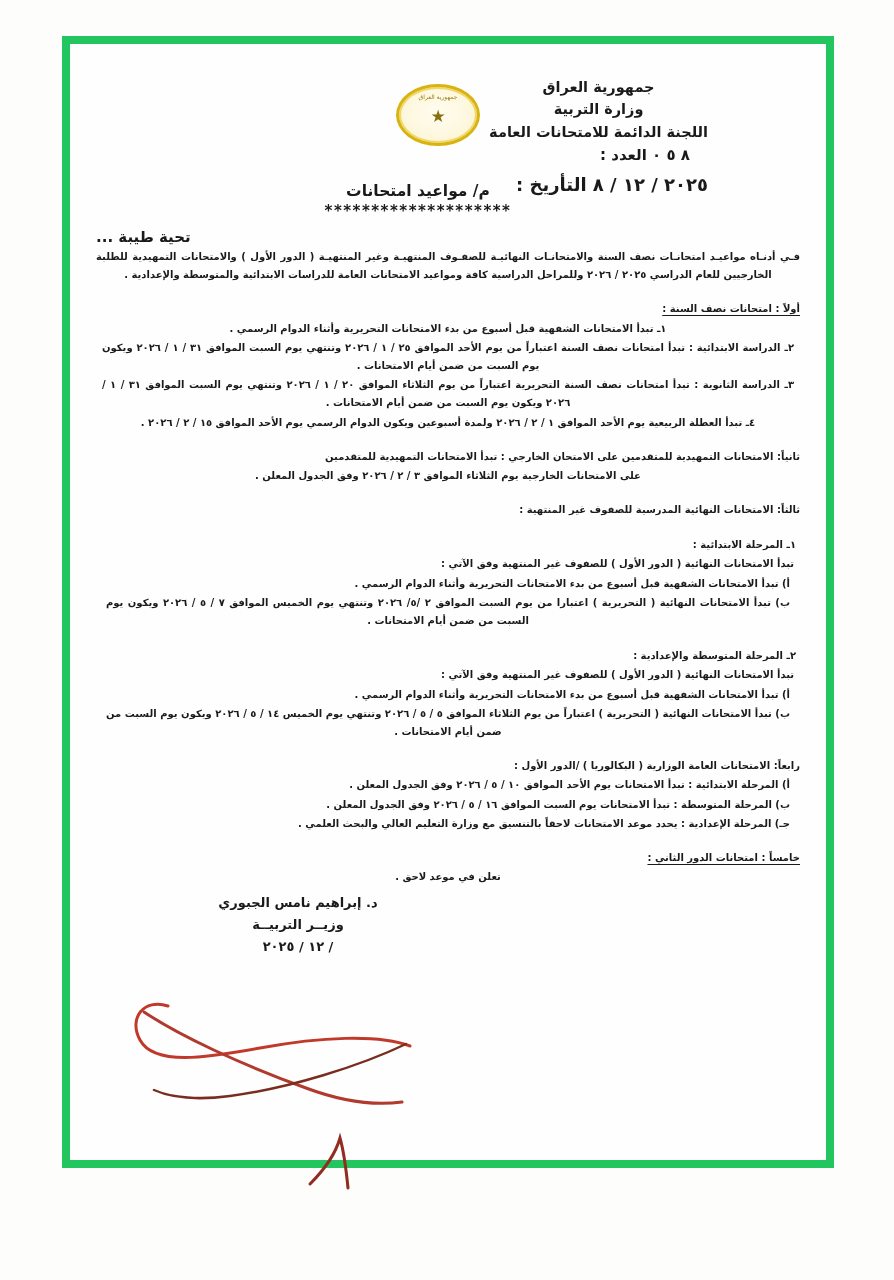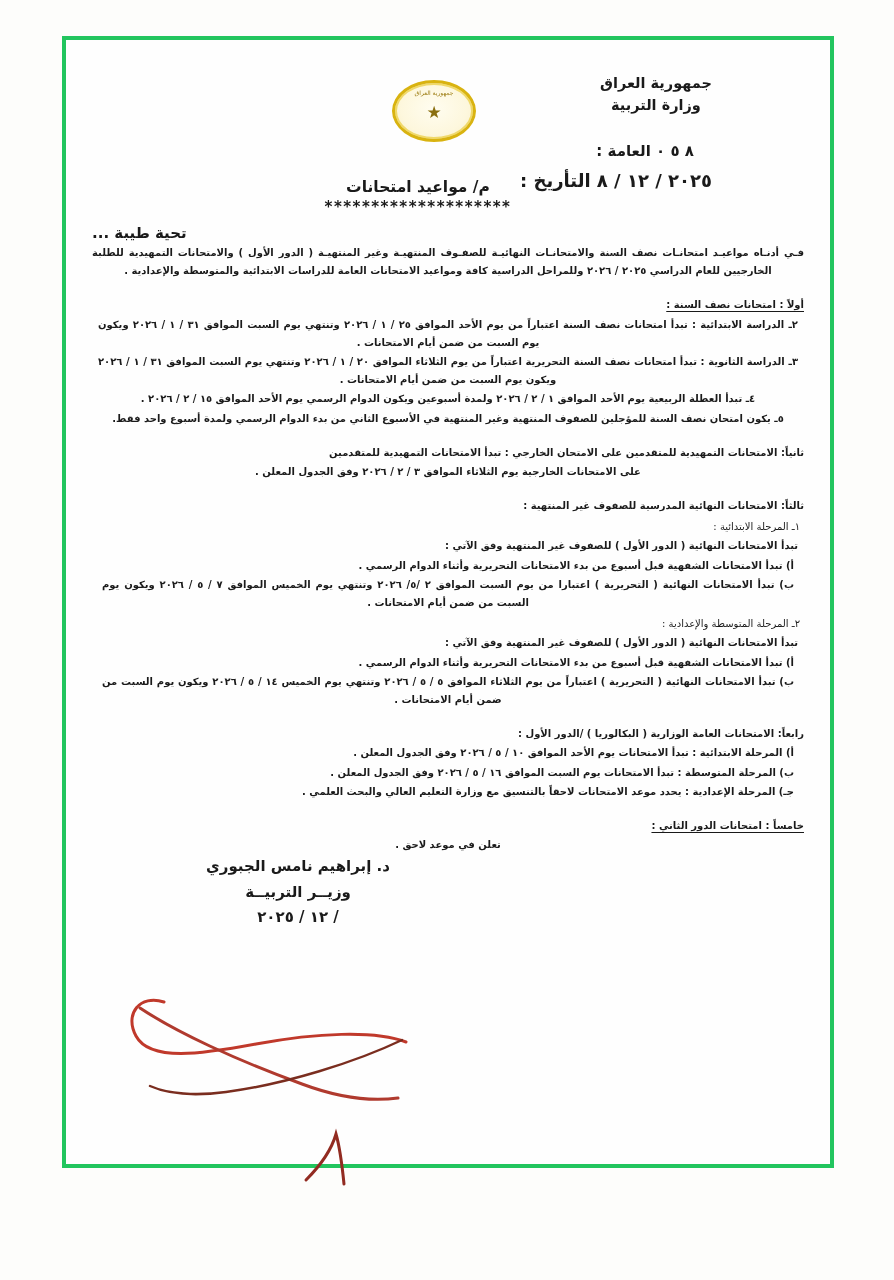--- a/index.html
+++ b/index.html
@@ -22,21 +22,21 @@
     background: #fdfdfb;
   }
 
   
   .doc-frame {
     position: absolute;
     left: 62px;
     top: 36px;
     width: 772px;
     height: 1132px;
-    border: 4px solid #22c55e;
+    border: 8px solid #22c55e;
     box-sizing: border-box;
     background: #fefefe;
   }
 
   .inner {
     position: absolute;
     inset: 0;
     padding: 14px 26px 10px 26px;
     box-sizing: border-box;
   }
@@ -166,29 +166,30 @@
   .sub {
     margin-top: 1px;
     text-align: justify;
     text-align-last: center;
     padding: 0 10px;
   }
   .sub.right { text-align: right; text-align-last: right; }
   .center { text-align: center; text-align-last: center; }
 
   .lvl-title {
-    margin-top: 3px;
-    font-weight: 400;
+    margin-top: 17px;
+    font-weight: 700;
     padding-right: 4px;
   }
 
   
   .sign {
-    text-align: center;
-    font-size: 15px;
+    margin-top: 6px;
+    text-align: center;
+    font-size: 13px;
     font-weight: 700;
     line-height: 1.7;
     padding-right: 300px;
   }
 
   
   .scribble {
     position: absolute;
     left: 40px;
     top: 948px;
@@ -201,25 +202,26 @@
 <body>
 
 <div class="page">
   <div class="doc-frame">
     <div class="inner">
 
       <div class="header">
         <div class="header-text">
           <div>جمهورية العراق</div>
           <div>وزارة التربية</div>
+          <div>اللجنة الدائمة للامتحانات العامة</div>
         </div>
 
         <div class="numline">
           <span class="value">٨ ٥ ٠</span>
-          <span class="label">العامة  :</span>
+          <span class="label">العدد  :</span>
         </div>
 
         <div class="dateline">
           <span class="value">٢٠٢٥ /  ١٢  /  ٨</span>
           <span class="label">التأريخ :</span>
         </div>
 
         <div class="emblem">
           <div class="ring"></div>
           <div class="toptxt">جمهورية العراق</div>
@@ -230,24 +232,24 @@
       <div class="subject">م/ مواعيد امتحانات</div>
       <div class="stars">********************</div>
 
       <div class="greeting">تحية طيبة ...</div>
 
       <div class="body-text">
 
         <p class="para">فـي أدنـاه مواعيـد امتحانـات نصف السنة والامتحانـات النهائيـة للصفـوف المنتهيـة وغير المنتهيـة ( الدور الأول ) والامتحانات التمهيدية للطلبة الخارجيين للعام الدراسي ٢٠٢٥ / ٢٠٢٦ وللمراحل الدراسية كافة ومواعيد الامتحانات العامة للدراسات الابتدائية والمتوسطة والإعدادية .</p>
 
         <p class="section-title u">أولاً : امتحانات نصف السنة :</p>
+        <p class="item">١ـ تبدأ الامتحانات الشفهية قبل أسبوع من بدء الامتحانات التحريرية وأثناء الدوام الرسمي .</p>
         <p class="item">٢ـ الدراسة الابتدائية : تبدأ امتحانات نصف السنة اعتباراً من يوم الأحد الموافق ٢٥ / ١ / ٢٠٢٦ وتنتهي يوم السبت الموافق ٣١ / ١ / ٢٠٢٦ ويكون يوم السبت من ضمن أيام الامتحانات .</p>
         <p class="item">٣ـ الدراسة الثانوية : تبدأ امتحانات نصف السنة التحريرية اعتباراً من يوم الثلاثاء الموافق ٢٠ / ١ / ٢٠٢٦ وتنتهي يوم السبت الموافق ٣١ / ١ / ٢٠٢٦ ويكون يوم السبت من ضمن أيام الامتحانات .</p>
         <p class="item">٤ـ تبدأ العطلة الربيعية يوم الأحد الموافق ١ / ٢ / ٢٠٢٦ ولمدة أسبوعين ويكون الدوام الرسمي يوم الأحد الموافق ١٥ / ٢ / ٢٠٢٦ .</p>
-        <p class="item">٥ـ يكون امتحان نصف السنة للمؤجلين للصفوف المنتهية وغير المنتهية في الأسبوع الثاني من بدء الدوام الرسمي ولمدة أسبوع واحد فقط.</p>
 
         <p class="section-title">ثانياً: الامتحانات التمهيدية للمتقدمين على الامتحان الخارجي : تبدأ الامتحانات التمهيدية للمتقدمين</p>
         <p class="item">على الامتحانات الخارجية يوم الثلاثاء الموافق ٣ / ٢ / ٢٠٢٦ وفق الجدول المعلن .</p>
 
         <p class="section-title">ثالثاً: الامتحانات النهائية المدرسية للصفوف غير المنتهية :</p>
 
         <p class="lvl-title">١ـ المرحلة الابتدائية :</p>
         <p class="item right">تبدأ الامتحانات النهائية ( الدور الأول ) للصفوف غير المنتهية وفق الآتي :</p>
         <p class="sub right">أ) تبدأ الامتحانات الشفهية قبل أسبوع من بدء الامتحانات التحريرية وأثناء الدوام الرسمي .</p>
         <p class="sub">ب) تبدأ الامتحانات النهائية ( التحريرية ) اعتبارا من يوم السبت الموافق ٢ /٥/ ٢٠٢٦ وتنتهي يوم الخميس الموافق ٧ / ٥ / ٢٠٢٦ ويكون يوم السبت من ضمن أيام الامتحانات .</p>

